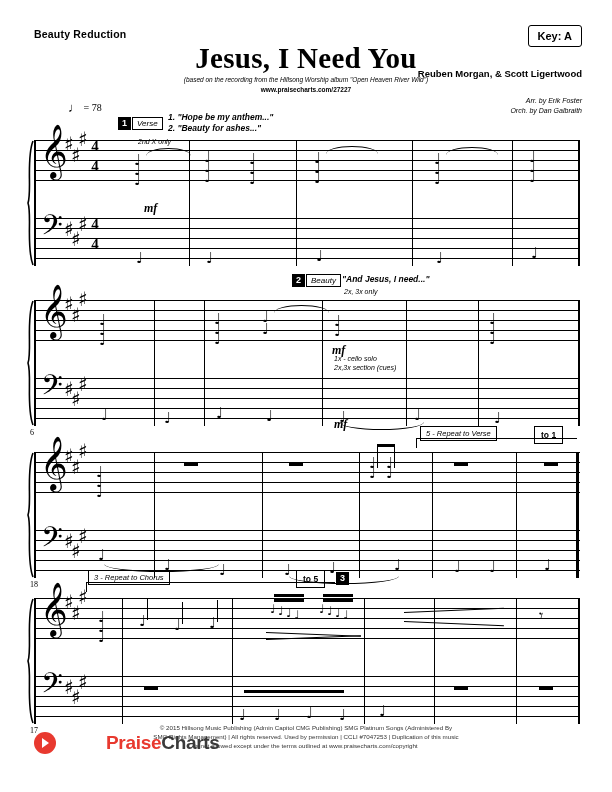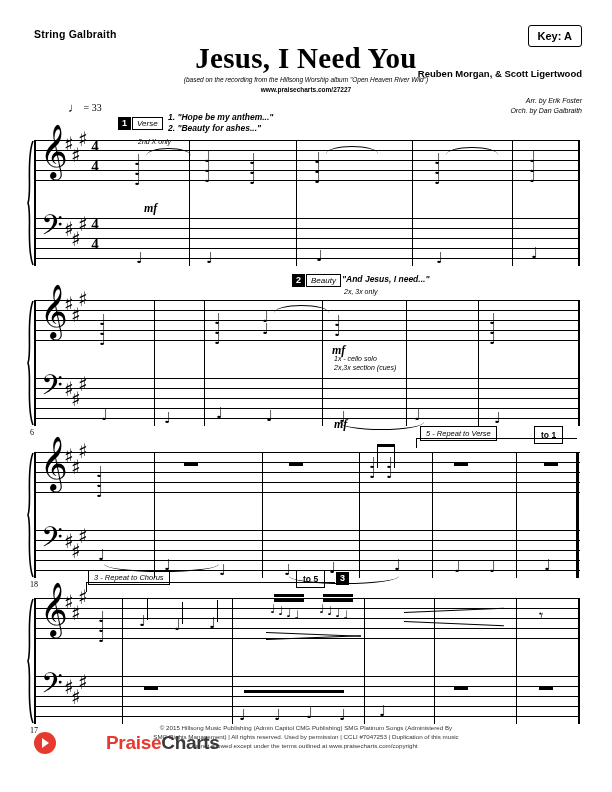--- a/index.html
+++ b/index.html
@@ -344,35 +344,35 @@
     font-size: 6.2px;
     line-height: 9px;
     color: #333;
   }
 </style>
 </head>
 <body>
 
 <div class="page">
 
-  <div class="header-label">String Galbraith</div>
+  <div class="header-label">Beauty Reduction</div>
   <div class="key-box">Key: A</div>
   <div class="song-title">Jesus, I Need You</div>
   <div class="subtitle">(based on the recording from the Hillsong Worship album "Open Heaven River Wild")</div>
   <div class="url-line">www.praisecharts.com/27227</div>
   <div class="credits">
     <div>Reuben Morgan, &amp; Scott Ligertwood</div>
   </div>
   <div class="arr">
     <div>Arr. by Erik Foster</div>
     <div>Orch. by Dan Galbraith</div>
   </div>
   <div class="tempo">
     <span class="note">♩</span>
-    <span>= 33</span>
+    <span>= 78</span>
   </div>
 
   <div class="system" style="top:140px;">
     <div class="sysbar"></div>
     <svg class="brace" width="10" height="126" viewBox="0 0 10 126">
       <path d="M9,1 C2,18 8,52 4,63 C8,74 2,108 9,125" fill="none" stroke="#000" stroke-width="1.6"></path>
     </svg>
 
     <div class="staff" style="position:absolute; left:0; top:0; right:0;">
       <div class="line"></div>

